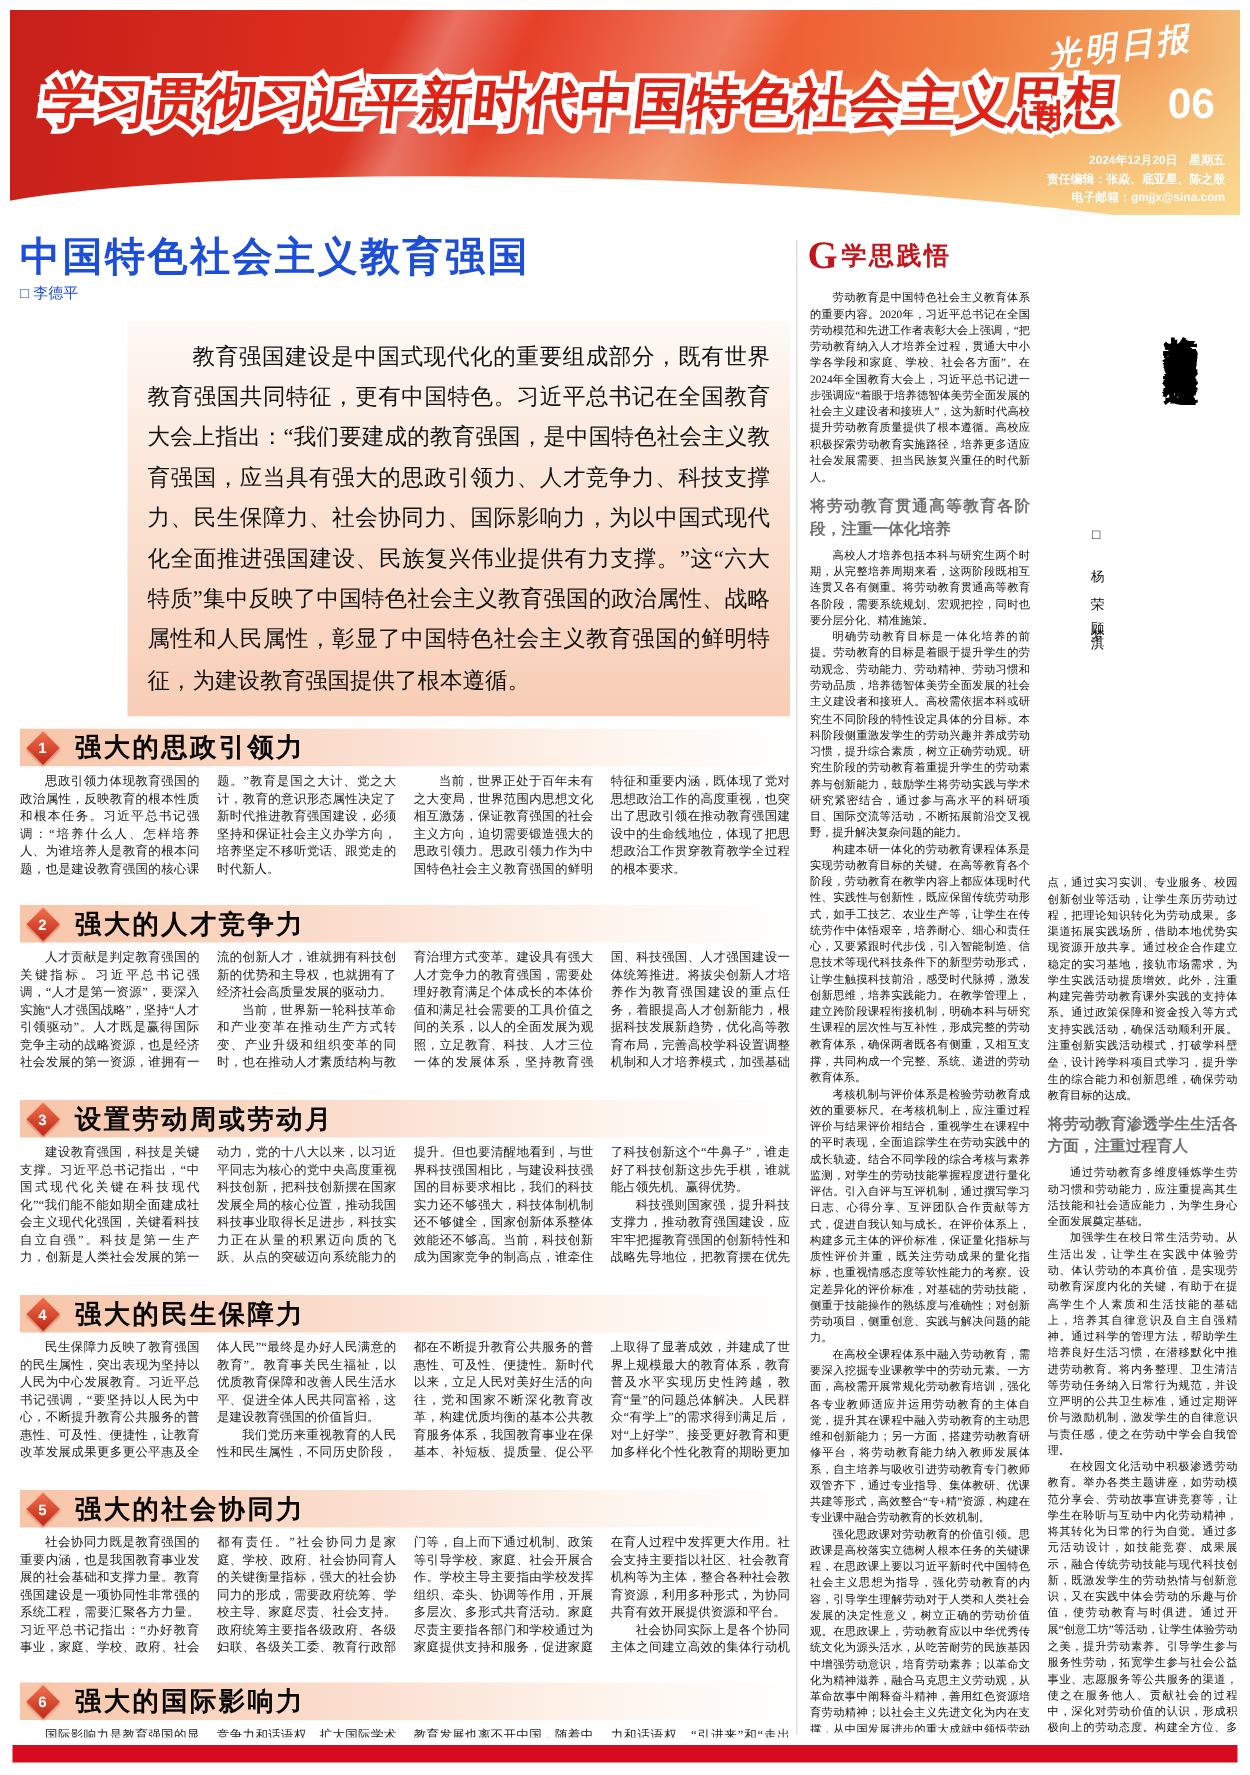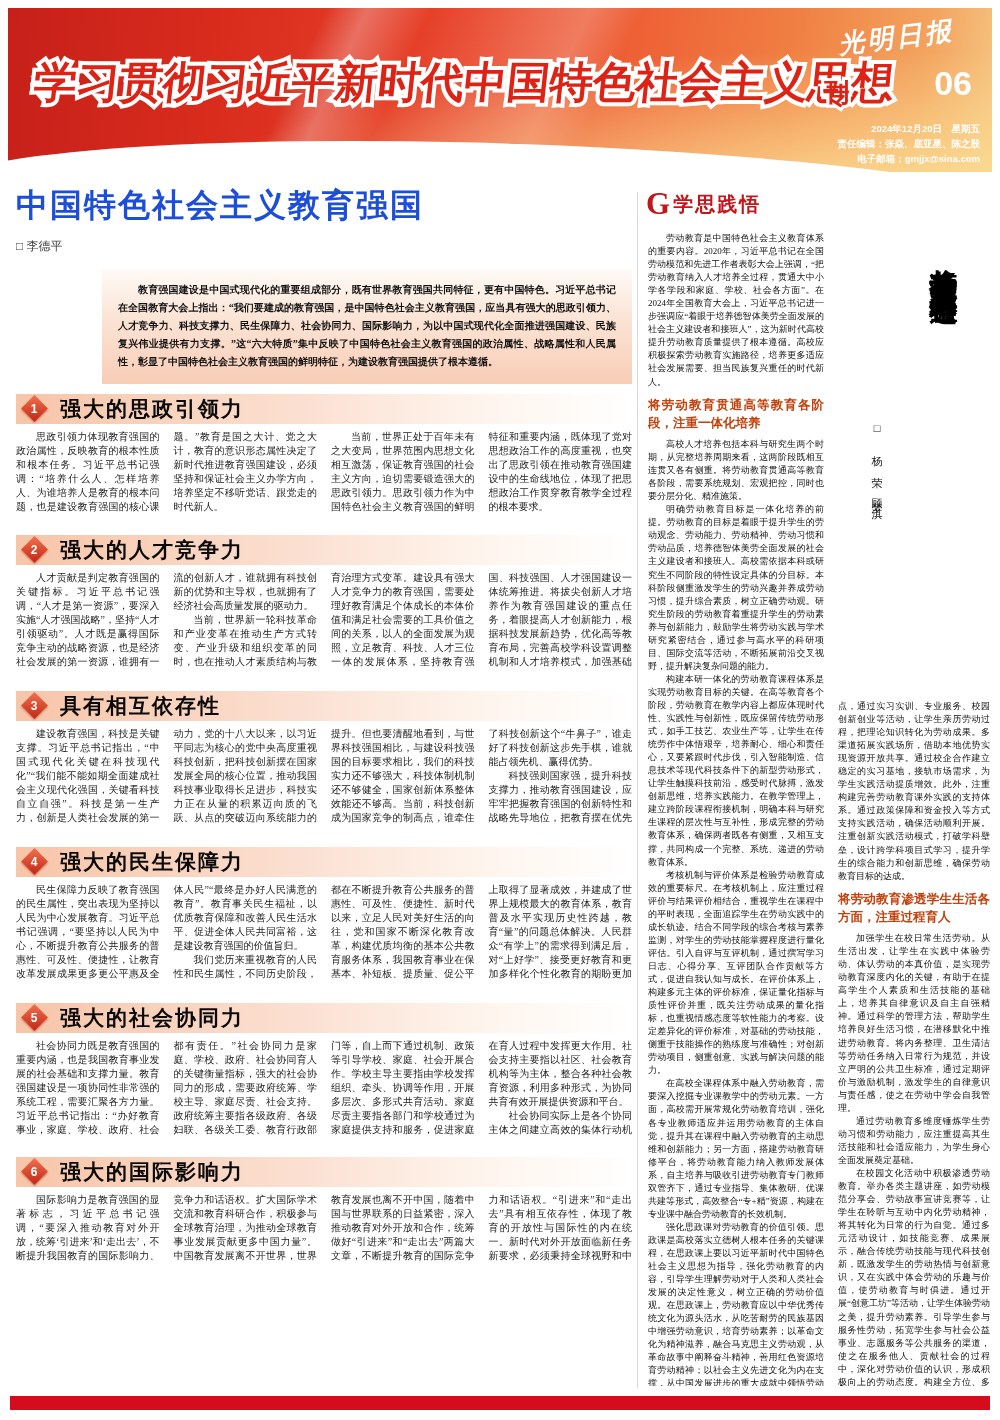--- a/index.html
+++ b/index.html
@@ -24,25 +24,25 @@
     font-style:italic;transform:rotate(-7deg);letter-spacing:3px;
     font-family:"Liberation Serif","DejaVu Serif",serif;}
   .pagenum{position:absolute;right:20px;top:56px;color:#fff;font-size:34px;font-weight:bold;}
   .dateblock{position:absolute;right:12px;top:113px;text-align:right;color:#fff;font-size:9.5px;
     line-height:1.6;font-weight:bold;}
   
   .vdiv{position:absolute;left:637px;top:192px;width:1px;height:1196px;background:#d9d9d9;}
   .main{position:absolute;left:16px;top:186px;width:616px;height:1204px;overflow:hidden;}
   .headline{font-family:"Liberation Serif","DejaVu Serif",serif;font-weight:900;font-size:32px;
     line-height:1.24;color:#1d4ed8;letter-spacing:2px;margin:0;}
-  .byline{margin-top:12px;font-size:12px;color:#404040;}
+  .byline{font-size:12px;color:#1d4ed8;}
   .intro{margin:14px 0 0 86px;padding:12px 16px 13px;
     background:linear-gradient(180deg,#fefaf6 0%,#fbe3d4 45%,#f8cdb6 100%);
-    font-size:10px;line-height:1.8;text-align:justify;color:#131313;
-    font-family:"Liberation Serif","DejaVu Serif",serif;font-weight:bold;}
+    font-size:18px;line-height:1.8;text-align:justify;color:#131313;
+    font-family:"Liberation Serif","DejaVu Serif",serif;}
   .intro p{margin:0;text-indent:2em;}
   .section{margin-top:10px;}
   .sec-head{height:30px;display:flex;align-items:center;
     background:linear-gradient(90deg,#f7c5a8 0%,#fbdfd0 45%,#fef4ec 75%,#ffffff 100%);}
   .badge{width:19px;height:19px;margin:0 16px 0 9px;transform:rotate(45deg);flex:none;
     background:linear-gradient(135deg,#f0714e,#c22615);display:flex;align-items:center;justify-content:center;
     box-shadow:1px 1px 2px rgba(150,30,10,.4);}
   .badge span{transform:rotate(-45deg);color:#fff;font-weight:bold;font-size:12px;}
   .sec-title{font-size:21px;font-weight:900;color:#0a0a0a;letter-spacing:2px;
     font-family:"Liberation Serif","DejaVu Serif",serif;}
@@ -54,21 +54,21 @@
   
   .right{position:absolute;left:646px;top:186px;width:344px;height:1204px;}
   .sx-header{display:flex;align-items:flex-end;gap:3px;height:32px;}
   .g-logo{color:#c3161c;font-size:31px;line-height:.9;font-weight:900;
     font-family:"Liberation Serif","DejaVu Serif",serif;}
   .sx-title{color:#c3161c;font-size:20px;font-weight:900;letter-spacing:2px;}
   .sx-col{font-size:9px;line-height:1.45;text-align:justify;color:#111;
     font-family:"Liberation Serif","DejaVu Serif",serif;}
   .sx-col p{margin:0;text-indent:2em;}
   .sx-col p.cont{text-indent:0;}
-  .sx-col h4{margin:7px 0 5px;font-size:12.5px;line-height:1.5;font-weight:900;color:#c2410c;
+  .sx-col h4{margin:7px 0 5px;font-size:12.5px;line-height:1.5;font-weight:900;color:#737373;
     font-family:"Liberation Sans","DejaVu Sans",sans-serif;letter-spacing:0;}
   .sx-left{position:absolute;left:2px;top:46px;width:176px;height:1154px;overflow:hidden;}
   .sx-right{position:absolute;left:192px;top:514px;width:152px;height:686px;overflow:hidden;}
   .vert-title{position:absolute;right:28px;top:60px;height:480px;writing-mode:vertical-rl;
     font-size:28px;font-weight:900;color:#000;letter-spacing:2px;
     font-family:"Liberation Serif","DejaVu Serif",serif;}
   .vert-byline{position:absolute;right:106px;top:236px;writing-mode:vertical-rl;
     font-size:11px;letter-spacing:5px;color:#111;}
   
   .redbar{position:absolute;left:10px;top:1396px;width:980px;height:14px;background:#d50b1e;}
@@ -130,21 +130,21 @@
         <p>人才贡献是判定教育强国的关键指标。习近平总书记强调，“人才是第一资源”，要深入实施“人才强国战略”，坚持“人才引领驱动”。人才既是赢得国际竞争主动的战略资源，也是经济社会发展的第一资源，谁拥有一流的创新人才，谁就拥有科技创新的优势和主导权，也就拥有了经济社会高质量发展的驱动力。</p>
         <p>当前，世界新一轮科技革命和产业变革在推动生产方式转变、产业升级和组织变革的同时，也在推动人才素质结构与教育治理方式变革。建设具有强大人才竞争力的教育强国，需要处理好教育满足个体成长的本体价值和满足社会需要的工具价值之间的关系，以人的全面发展为观照，立足教育、科技、人才三位一体的发展体系，坚持教育强国、科技强国、人才强国建设一体统筹推进。将拔尖创新人才培养作为教育强国建设的重点任务，着眼提高人才创新能力，根据科技发展新趋势，优化高等教育布局，完善高校学科设置调整机制和人才培养模式，加强基础学科、新兴学科、交叉学科建设，不断提高人才自主培养质量，以高质量教育赋能人才竞争力的提升，引导人才将自身发展融入国家事业发展中，培育出更多具有家国情怀和政治素质过硬的战略科学家、一流科技领军人才和创新团队，通过全力打造高水平人才队伍，筑牢人才高地和人才竞争优势，更好地为强国建设、民族复兴提供坚强的人才保证和智力支持。</p>
       </div>
   </div>
 
   <div class="section">
     <div class="sec-head">
       <div class="badge">
           <span>3</span>
         </div>
-      <div class="sec-title">具有相互依存性</div>
+      <div class="sec-title">设置劳动周或劳动月</div>
     </div>
     <div class="sec-body h110b">
         <p>建设教育强国，科技是关键支撑。习近平总书记指出，“中国式现代化关键在科技现代化”“我们能不能如期全面建成社会主义现代化强国，关键看科技自立自强”。科技是第一生产力，创新是人类社会发展的第一动力，党的十八大以来，以习近平同志为核心的党中央高度重视科技创新，把科技创新摆在国家发展全局的核心位置，推动我国科技事业取得长足进步，科技实力正在从量的积累迈向质的飞跃、从点的突破迈向系统能力的提升。但也要清醒地看到，与世界科技强国相比，与建设科技强国的目标要求相比，我们的科技实力还不够强大，科技体制机制还不够健全，国家创新体系整体效能还不够高。当前，科技创新成为国家竞争的制高点，谁牵住了科技创新这个“牛鼻子”，谁走好了科技创新这步先手棋，谁就能占领先机、赢得优势。</p>
         <p>科技强则国家强，提升科技支撑力，推动教育强国建设，应牢牢把握教育强国的创新特性和战略先导地位，把教育摆在优先发展的战略地位，实施科教兴国战略，把服务国家战略和社会经济发展需求作为核心使命，准确把握科技发展方向，加强科技创新，尤其是原创性、颠覆性科技创新，加快实现高水平科技自立自强，形成以科技创新为核心要素的新质生产力，以新质生产力塑造发展新动能新优势，全面提升科技服务国家战略能力，为中国式现代化提供强大的科技支撑。</p>
       </div>
   </div>
 
   <div class="section">
     <div class="sec-head">
       <div class="badge">
@@ -197,19 +197,19 @@
       <p>高校人才培养包括本科与研究生两个时期，从完整培养周期来看，这两阶段既相互连贯又各有侧重。将劳动教育贯通高等教育各阶段，需要系统规划、宏观把控，同时也要分层分化、精准施策。</p>
       <p>明确劳动教育目标是一体化培养的前提。劳动教育的目标是着眼于提升学生的劳动观念、劳动能力、劳动精神、劳动习惯和劳动品质，培养德智体美劳全面发展的社会主义建设者和接班人。高校需依据本科或研究生不同阶段的特性设定具体的分目标。本科阶段侧重激发学生的劳动兴趣并养成劳动习惯，提升综合素质，树立正确劳动观。研究生阶段的劳动教育着重提升学生的劳动素养与创新能力，鼓励学生将劳动实践与学术研究紧密结合，通过参与高水平的科研项目、国际交流等活动，不断拓展前沿交叉视野，提升解决复杂问题的能力。</p>
       <p>构建本研一体化的劳动教育课程体系是实现劳动教育目标的关键。在高等教育各个阶段，劳动教育在教学内容上都应体现时代性、实践性与创新性，既应保留传统劳动形式，如手工技艺、农业生产等，让学生在传统劳作中体悟艰辛，培养耐心、细心和责任心，又要紧跟时代步伐，引入智能制造、信息技术等现代科技条件下的新型劳动形式，让学生触摸科技前沿，感受时代脉搏，激发创新思维，培养实践能力。在教学管理上，建立跨阶段课程衔接机制，明确本科与研究生课程的层次性与互补性，形成完整的劳动教育体系，确保两者既各有侧重，又相互支撑，共同构成一个完整、系统、递进的劳动教育体系。</p>
       <p>考核机制与评价体系是检验劳动教育成效的重要标尺。在考核机制上，应注重过程评价与结果评价相结合，重视学生在课程中的平时表现，全面追踪学生在劳动实践中的成长轨迹。结合不同学段的综合考核与素养监测，对学生的劳动技能掌握程度进行量化评估。引入自评与互评机制，通过撰写学习日志、心得分享、互评团队合作贡献等方式，促进自我认知与成长。在评价体系上，构建多元主体的评价标准，保证量化指标与质性评价并重，既关注劳动成果的量化指标，也重视情感态度等软性能力的考察。设定差异化的评价标准，对基础的劳动技能，侧重于技能操作的熟练度与准确性；对创新劳动项目，侧重创意、实践与解决问题的能力。</p>
       <p>在高校全课程体系中融入劳动教育，需要深入挖掘专业课教学中的劳动元素。一方面，高校需开展常规化劳动教育培训，强化各专业教师适应并运用劳动教育的主体自觉，提升其在课程中融入劳动教育的主动思维和创新能力；另一方面，搭建劳动教育研修平台，将劳动教育能力纳入教师发展体系，自主培养与吸收引进劳动教育专门教师双管齐下，通过专业指导、集体教研、优课共建等形式，高效整合“专+精”资源，构建在专业课中融合劳动教育的长效机制。</p>
       <p>强化思政课对劳动教育的价值引领。思政课是高校落实立德树人根本任务的关键课程，在思政课上要以习近平新时代中国特色社会主义思想为指导，强化劳动教育的内容，引导学生理解劳动对于人类和人类社会发展的决定性意义，树立正确的劳动价值观。在思政课上，劳动教育应以中华优秀传统文化为源头活水，从吃苦耐劳的民族基因中增强劳动意识，培育劳动素养；以革命文化为精神滋养，融合马克思主义劳动观，从革命故事中阐释奋斗精神，善用红色资源培育劳动精神；以社会主义先进文化为内在支撑，从中国发展进步的重大成就中领悟劳动价值，深化“劳动最光荣、劳动最崇高、劳动最伟大、劳动最美丽”的价值观念。</p>
     </div>
   <div class="sx-col sx-right">
       <p class="cont">点，通过实习实训、专业服务、校园创新创业等活动，让学生亲历劳动过程，把理论知识转化为劳动成果。多渠道拓展实践场所，借助本地优势实现资源开放共享。通过校企合作建立稳定的实习基地，接轨市场需求，为学生实践活动提质增效。此外，注重构建完善劳动教育课外实践的支持体系。通过政策保障和资金投入等方式支持实践活动，确保活动顺利开展。注重创新实践活动模式，打破学科壁垒，设计跨学科项目式学习，提升学生的综合能力和创新思维，确保劳动教育目标的达成。</p>
       <h4>将劳动教育渗透学生生活各方面，注重过程育人</h4>
+      <p>通过劳动教育多维度锤炼学生劳动习惯和劳动能力，应注重提高其生活技能和社会适应能力，为学生身心全面发展奠定基础。</p>
       <p>加强学生在校日常生活劳动。从生活出发，让学生在实践中体验劳动、体认劳动的本真价值，是实现劳动教育深度内化的关键，有助于在提高学生个人素质和生活技能的基础上，培养其自律意识及自主自强精神。通过科学的管理方法，帮助学生培养良好生活习惯，在潜移默化中推进劳动教育。将内务整理、卫生清洁等劳动任务纳入日常行为规范，并设立严明的公共卫生标准，通过定期评价与激励机制，激发学生的自律意识与责任感，使之在劳动中学会自我管理。</p>
-      <p>通过劳动教育多维度锤炼学生劳动习惯和劳动能力，应注重提高其生活技能和社会适应能力，为学生身心全面发展奠定基础。</p>
       <p>在校园文化活动中积极渗透劳动教育。举办各类主题讲座，如劳动模范分享会、劳动故事宣讲竞赛等，让学生在聆听与互动中内化劳动精神，将其转化为日常的行为自觉。通过多元活动设计，如技能竞赛、成果展示，融合传统劳动技能与现代科技创新，既激发学生的劳动热情与创新意识，又在实践中体会劳动的乐趣与价值，使劳动教育与时俱进。通过开展“创意工坊”等活动，让学生体验劳动之美，提升劳动素养。引导学生参与服务性劳动，拓宽学生参与社会公益事业、志愿服务等公共服务的渠道，使之在服务他人、贡献社会的过程中，深化对劳动价值的认识，形成积极向上的劳动态度。构建全方位、多层次的宣传网络，充分利用宣传栏、文化墙、官微等线上线下平台，加强劳动价值观的普及宣传，使劳动精神与价值观念深入人心。围绕学年培养目标，设置劳动周或劳动月，并结合重要节日开展主题活动，使劳动教育更加生动有趣。</p>
     </div>
 </div>
 
 <div class="redbar"></div>
 
 </body></html>

